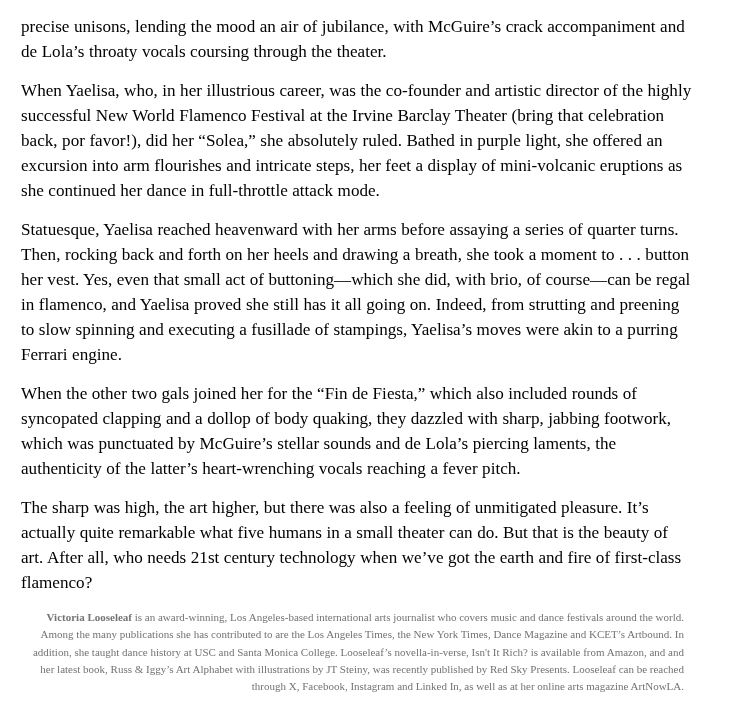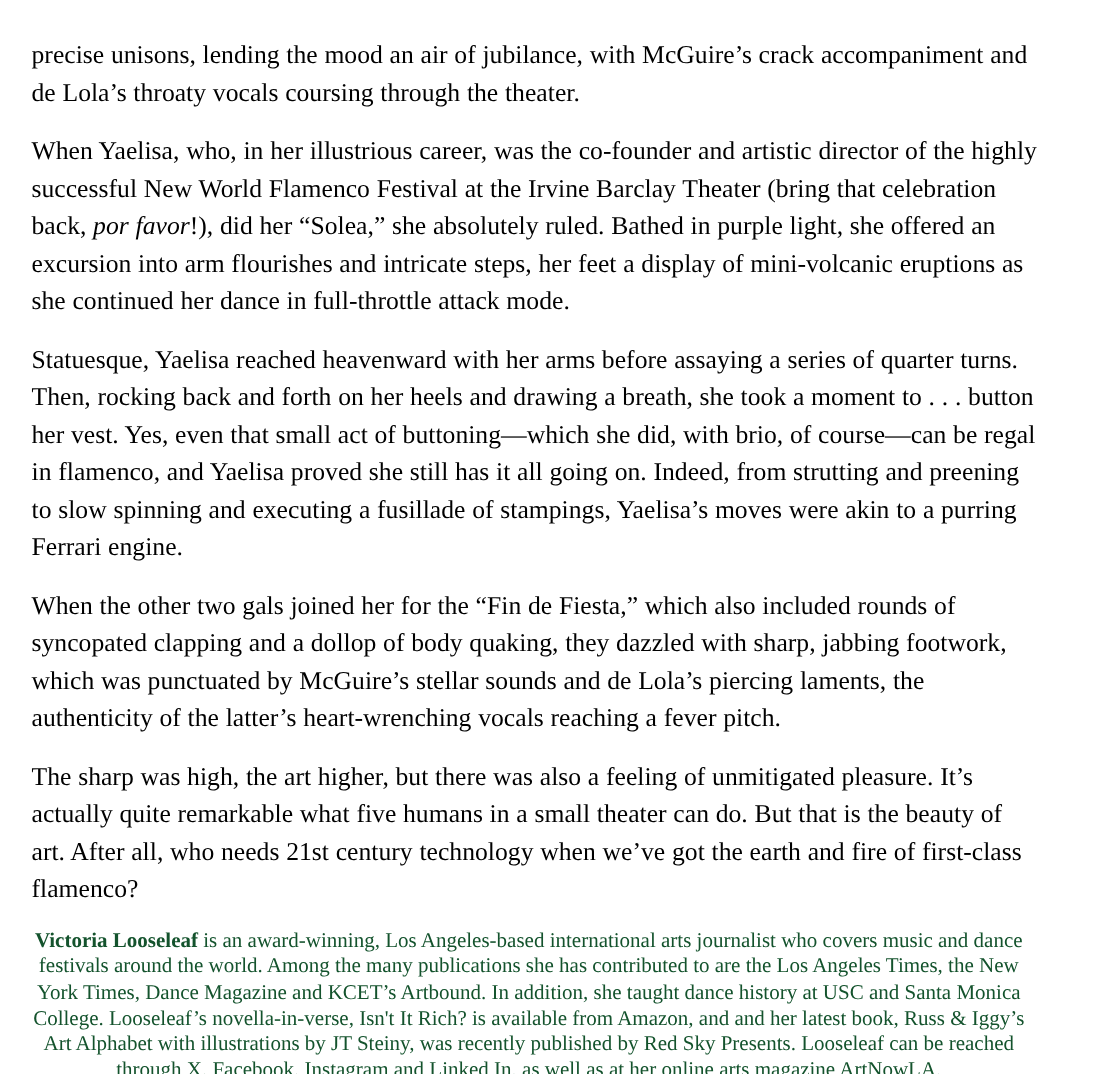--- a/index.html
+++ b/index.html
@@ -13,48 +13,47 @@
     height: 716px;
     overflow: hidden;
     font-family: "Liberation Serif", "DejaVu Serif", serif;
     color: #000000;
     -webkit-font-smoothing: antialiased;
   }
   .page {
     box-sizing: border-box;
     width: 736px;
     height: 615px;
-    padding: 24px 44px 0 21px;
+    padding: 14px 44px 0 21px;
     background: #ffffff;
   }
   .article-body {
     display: block;
   }
   p.para {
     margin: 0 0 14px 0;
     font-size: 17.1px;
     line-height: 25px;
     text-align: left;
     letter-spacing: 0.01px;
     word-spacing: 0.2px;
     color: #000000;
   }
   p.para:last-of-type {
     margin-bottom: 0;
   }
   p.bio {
     margin: 5px 0 0 0;
-    font-size: 14px;
+    font-size: 11px;
     line-height: 17.3px;
-    text-align: center;
-    color: #14532d;
+    text-align: right;
+    color: #737373;
     padding-right: 8px;
   }
   .em {
-    font-style: italic;
   }
   .strong {
     font-weight: bold;
   }
 </style>
 </head>
 <body>
 
 <div class="page">
   <div class="article-body">

